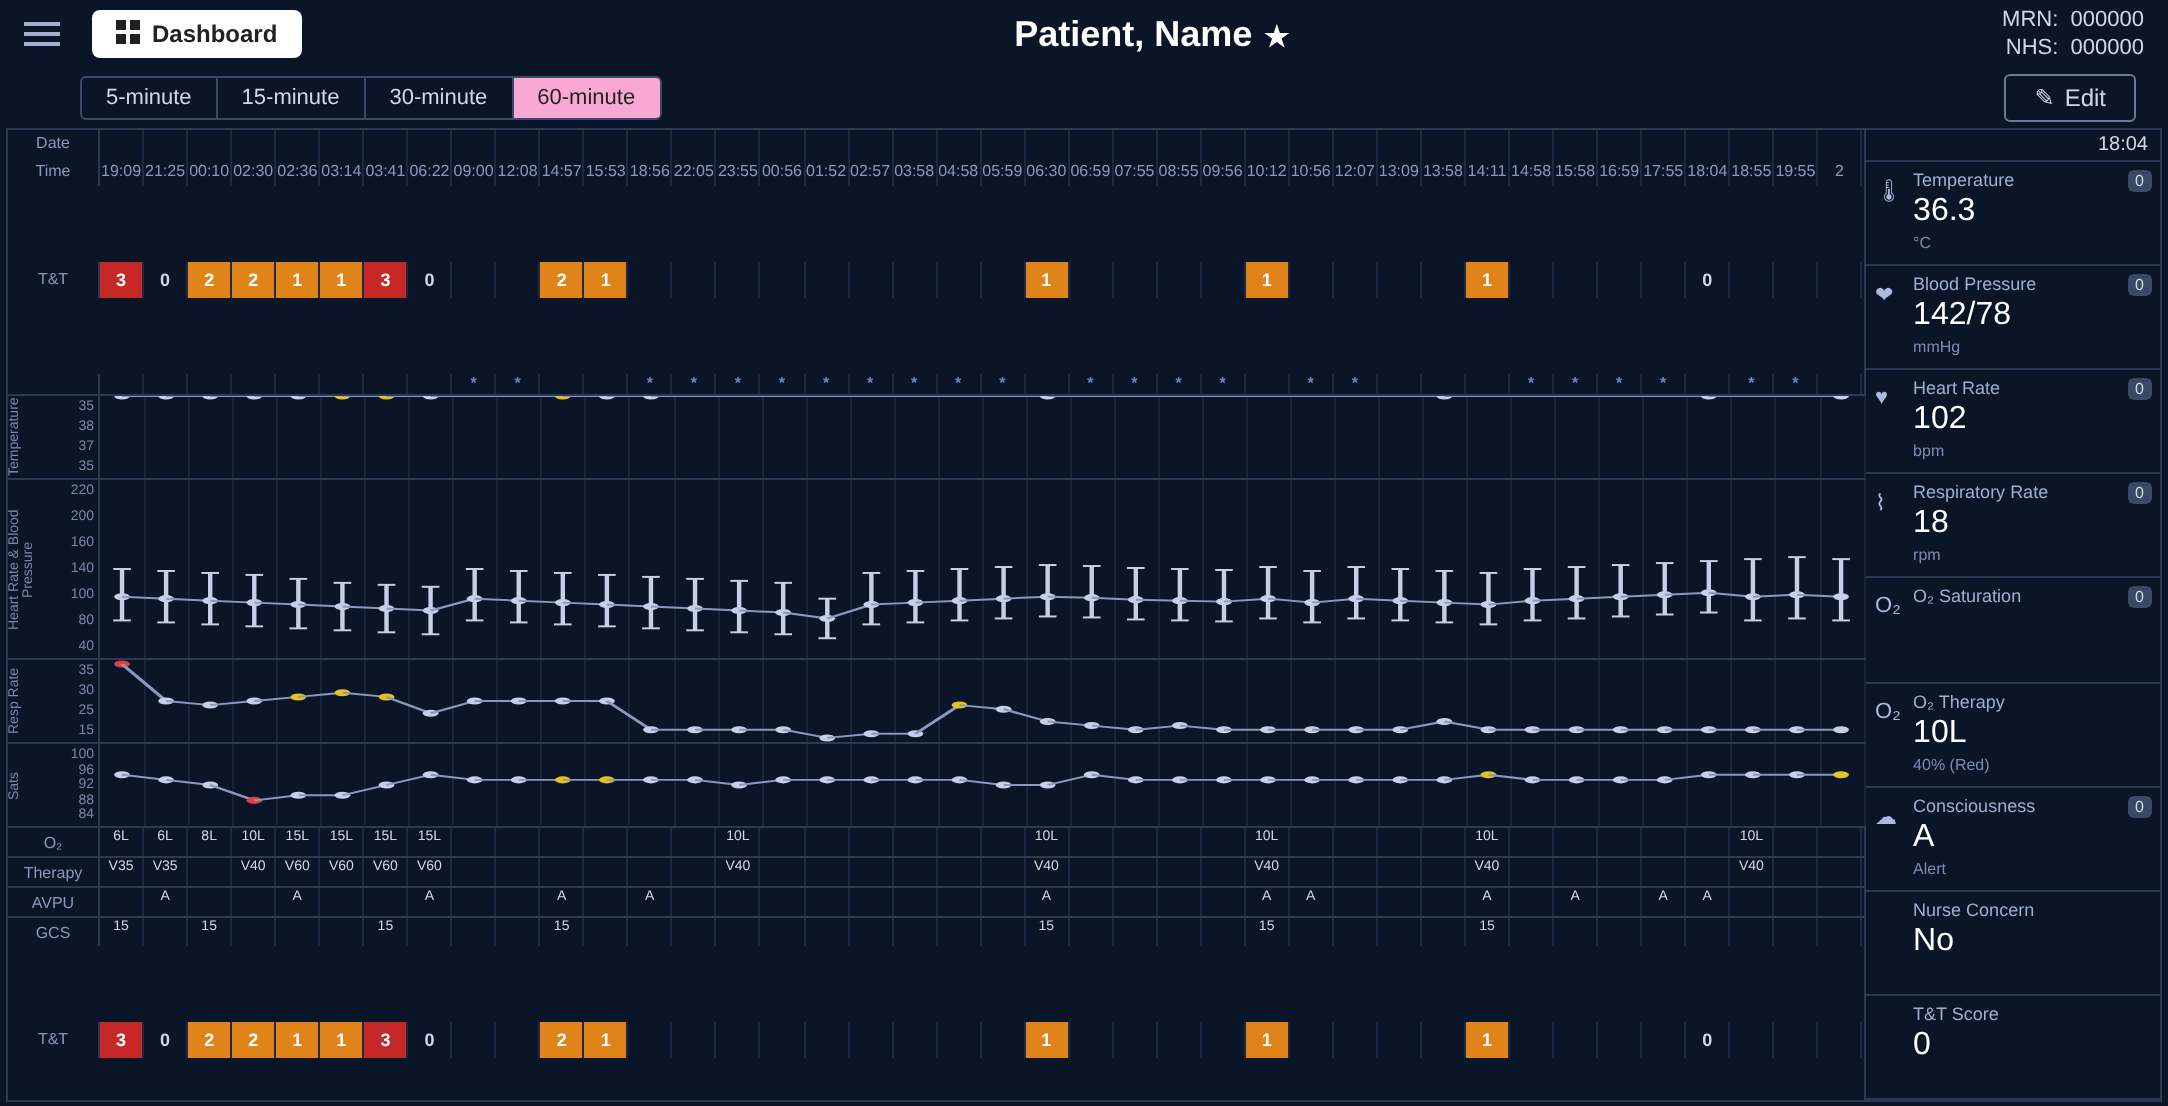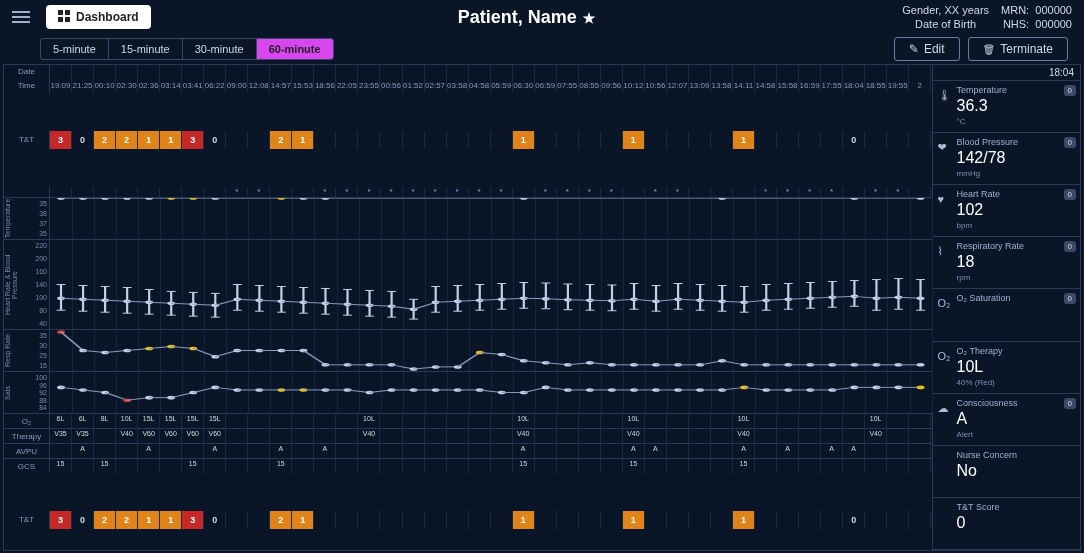--- a/index.html
+++ b/index.html
@@ -17,21 +17,21 @@
 .patient { flex: 1; text-align: center; font-size: 18px; font-weight: bold; color: #fff; }
 .star { color: #fff; margin-left: 6px; font-size: 14px; }
 .demo { text-align: center; font-size: 11px; line-height: 14px; }
 .ids { text-align: right; font-size: 11px; line-height: 14px; padding-right: 4px; }
 
 
 .row2 { display: flex; align-items: center; height: 30px; padding: 0 16px 0 40px; gap: 8px; }
 .tabs { display: flex; border: 1px solid #3a4a66; border-radius: 3px; overflow: hidden; }
 .tab { padding: 4px 12px; font-size: 11px; color: #d0d8e8; border-right: 1px solid #3a4a66; cursor: pointer; }
 .tab:last-child { border-right: none; }
-.tab.active { background: #d946ef; color: #222; font-weight: bold; }
+.tab.active { background: #f9a8d4; color: #222; }
 .spacer { flex: 1; }
 .btn { border: 1px solid #6a7a99; padding: 4px 14px; border-radius: 3px; font-size: 12px; cursor: pointer; display: flex; align-items: center; gap: 5px; }
 .pencil::before { content:'✎'; }
 .trash::before { content:'🗑'; font-size:10px; }
 
 
 .main { display: flex; height: 487px; border: 1px solid #2a3a55; margin: 0 3px; }
 .left { width: 932px; display: flex; flex-direction: column; border-right: 1px solid #2a3a55; position: relative; }
 .right-panel { width: 148px; display: flex; flex-direction: column; }
 
@@ -86,45 +86,37 @@
   <div class="menu-btn">
       <span></span>
       <span></span>
       <span></span>
     </div>
   <div class="dashboard-btn">
       <span class="dash-icon"></span>
       <span>Dashboard</span>
     </div>
   <div class="patient"><span>Patient, Name</span><span class="star">★</span></div>
-  <div class="demo">
-      <div>Gender, XX years</div>
-      <div>Date of Birth</div>
-    </div>
   <div class="ids">
     <div><span>MRN:</span>&nbsp;&nbsp;<span>000000</span></div>
     <div><span>NHS:</span>&nbsp;&nbsp;<span>000000</span></div>
   </div>
 </div>
 
 <div class="row2">
   <div class="tabs" id="tabs">
       <div class="tab">5-minute</div>
       <div class="tab">15-minute</div>
       <div class="tab">30-minute</div>
       <div class="tab active">60-minute</div>
     </div>
   <div class="spacer"></div>
   <div class="btn">
       <span class="pencil"></span>
       <span>Edit</span>
-    </div>
-  <div class="btn">
-      <span class="trash"></span>
-      <span>Terminate</span>
     </div>
 </div>
 
 <div class="main">
   <div class="left" id="left">
       <div class="date-row">
         <div class="corner">Date</div>
         <div class="timecells">
           <div class="timecell"></div>
           <div class="timecell"></div>

